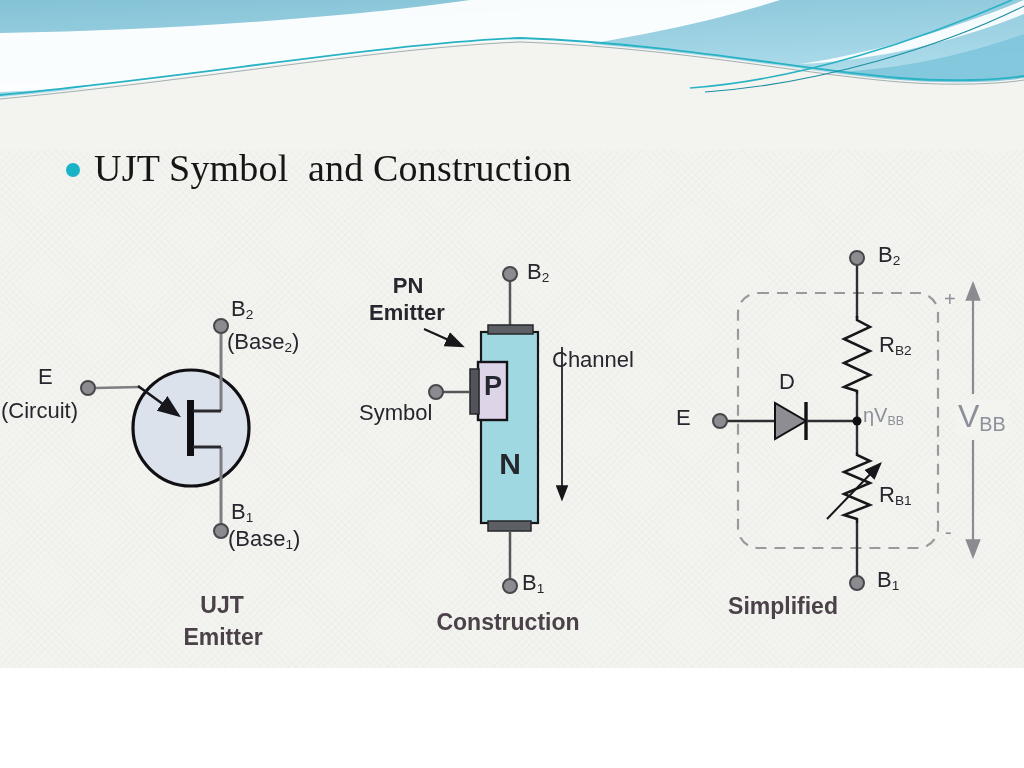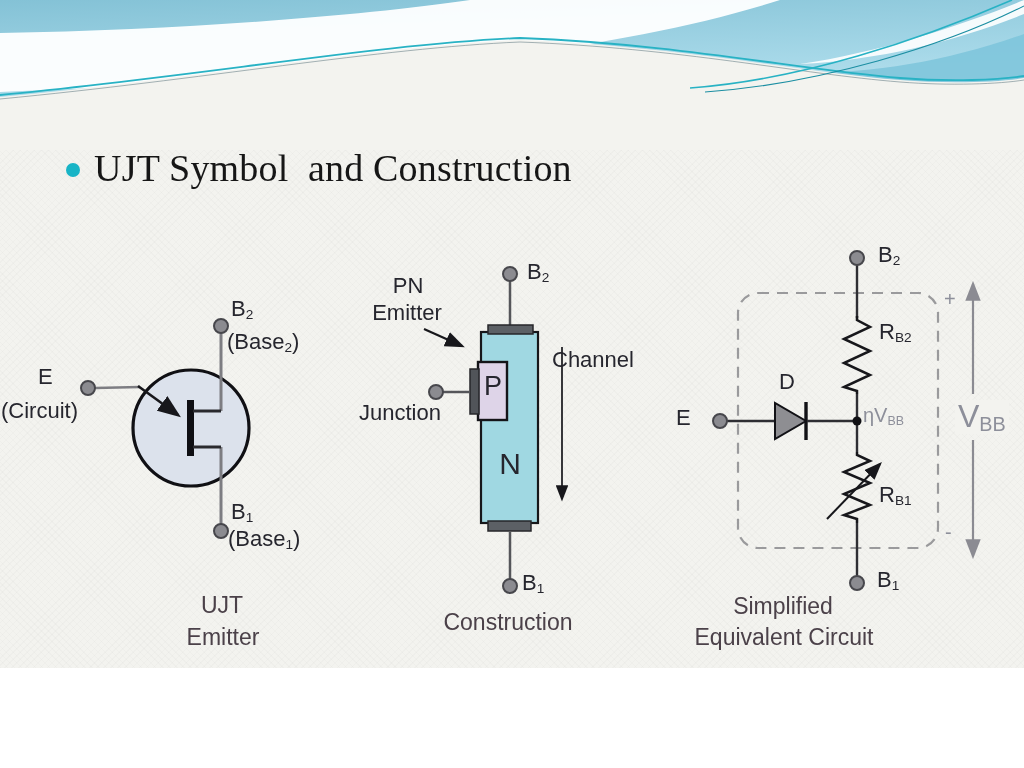--- a/index.html
+++ b/index.html
@@ -18,21 +18,21 @@
     margin-left:14px;font-family:"Liberation Serif", serif;font-size:38px;color:#161616;
     white-space:pre;letter-spacing:0.2px;
   }
   .art{position:absolute;left:0;top:0;width:1024px;height:768px;display:block;}
   .lbl{position:absolute;white-space:nowrap;font-size:22px;color:#26262e;line-height:1.05;}
   .word{font-size:22px;}
   .big{font-size:27px;}
   .huge{font-size:30px;}
   .muted{color:#8d8f9a;}
   .capt{font-size:23px;color:#4b4149;}
-  .ctr{transform:translateX(-50%);}
+  .ctr{transform:translateX(-50%);font-weight:bold;}
   .lbl sub{font-size:0.62em;line-height:0;vertical-align:-0.22em;}
 </style>
 </head>
 <body>
 
 <div class="page">
 
   <svg class="hdr" viewBox="0 0 1024 150" aria-hidden="true">
     <defs>
       <linearGradient id="sky" x1="0" y1="0" x2="0.25" y2="1">
@@ -129,32 +129,31 @@
   <div class="lbl word" style="left:227px;top:330px"><span>(Base</span><sub>2</sub><span>)</span></div>
   <div class="lbl" style="left:231px;top:500px"><span>B</span><sub>1</sub></div>
   <div class="lbl word" style="left:228px;top:527px"><span>(Base</span><sub>1</sub><span>)</span></div>
   <div class="lbl capt ctr" style="left:222px;top:593px">UJT</div>
   <div class="lbl capt ctr" style="left:223px;top:625px">Emitter</div>
 
   <div class="lbl word ctr" style="left:408px;top:274px">PN</div>
   <div class="lbl word ctr" style="left:407px;top:301px">Emitter</div>
   <div class="lbl" style="left:527px;top:260px"><span>B</span><sub>2</sub></div>
   <div class="lbl word" style="left:552px;top:348px">Channel</div>
-  <div class="lbl word" style="left:359px;top:401px">Junction</div>
+  <div class="lbl word" style="left:359px;top:401px">Symbol</div>
   <div class="lbl big ctr" style="left:493px;top:372px">P</div>
   <div class="lbl huge ctr" style="left:510px;top:448px">N</div>
   <div class="lbl" style="left:522px;top:571px"><span>B</span><sub>1</sub></div>
   <div class="lbl capt ctr" style="left:508px;top:610px">Construction</div>
 
   <div class="lbl" style="left:878px;top:243px"><span>B</span><sub>2</sub></div>
   <div class="lbl" style="left:676px;top:406px">E</div>
   <div class="lbl" style="left:779px;top:370px">D</div>
-  <div class="lbl" style="left:879px;top:320px"><span>R</span><sub>B2</sub></div>
+  <div class="lbl" style="left:879px;top:333px"><span>R</span><sub>B2</sub></div>
   <div class="lbl muted" style="left:863px;top:405px;font-size:20px"><span>ηV</span><sub>BB</sub></div>
   <div class="lbl" style="left:879px;top:483px"><span>R</span><sub>B1</sub></div>
   <div class="lbl muted" style="left:955px;top:400px;font-size:32px;background:#f3f3ef;padding:0 3px"><span>V</span><sub>BB</sub></div>
   <div class="lbl muted" style="left:944px;top:289px;font-size:20px">+</div>
   <div class="lbl muted" style="left:945px;top:522px;font-size:20px">-</div>
   <div class="lbl" style="left:877px;top:568px"><span>B</span><sub>1</sub></div>
   <div class="lbl capt ctr" style="left:783px;top:594px">Simplified</div>
-  <div class="lbl capt ctr" style="left:784px;top:625px">Equivalent Circuit</div>
 
 </div>
 
 </body></html>

